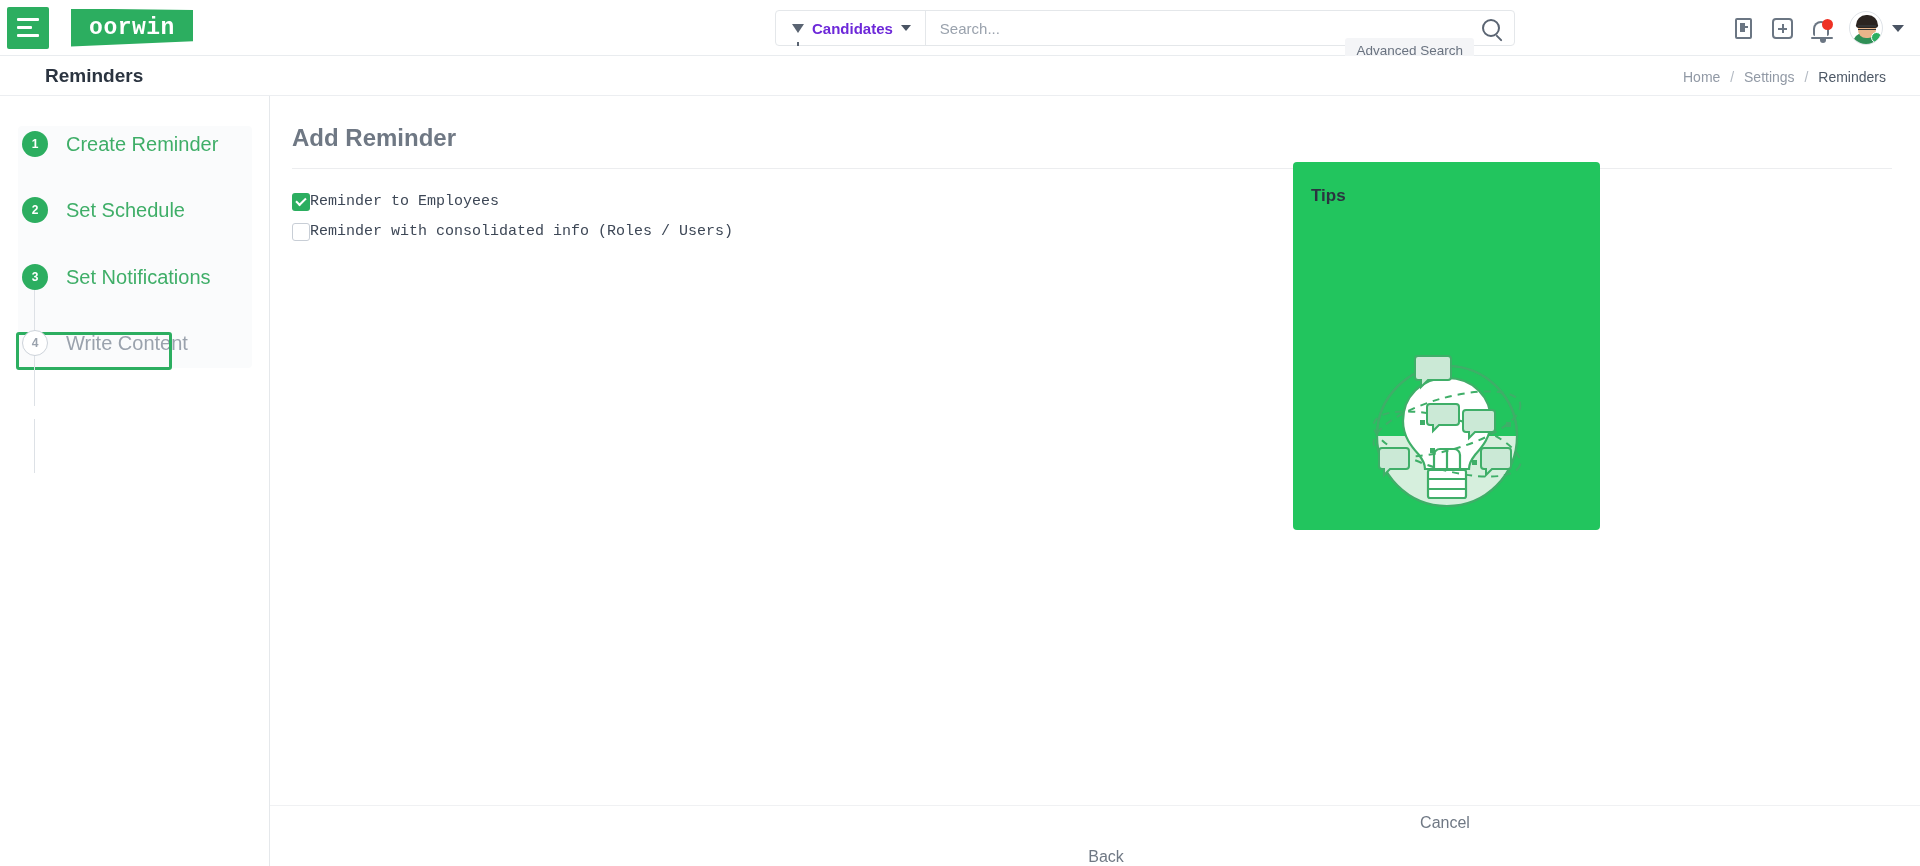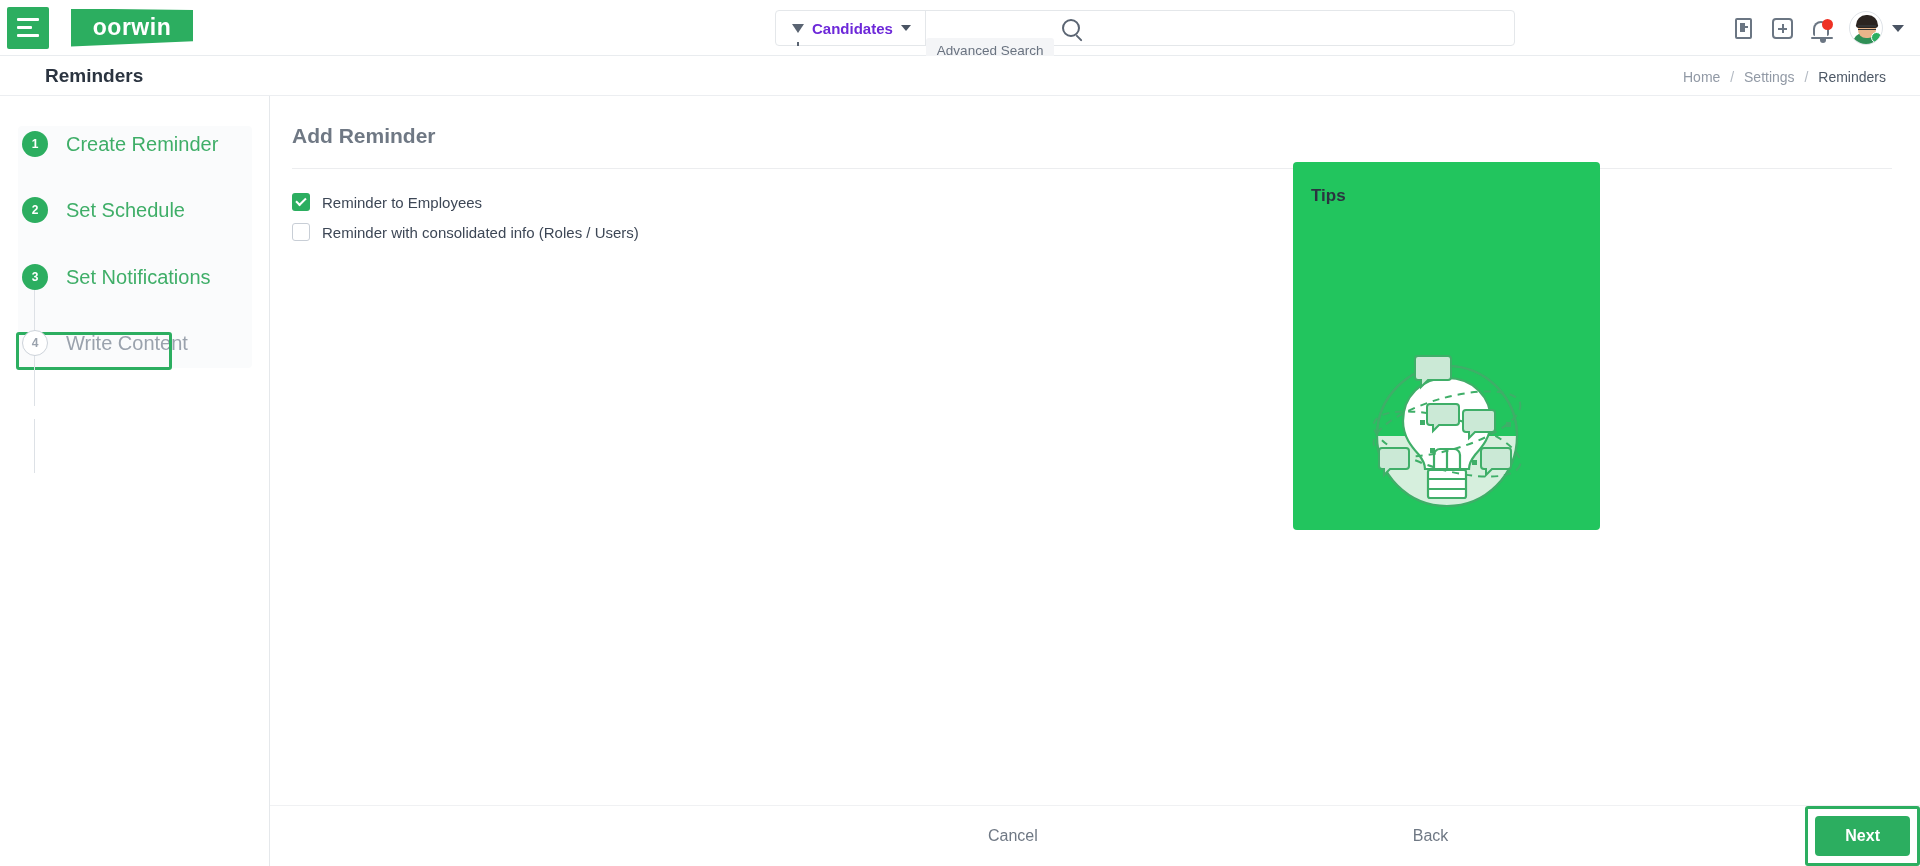--- a/index.html
+++ b/index.html
@@ -32,20 +32,21 @@
   .hamburger span:nth-child(2){ width: 15px; margin-right:7px; }
   .hamburger span:nth-child(3){ width: 22px; }
 
   .logo {
     margin-left: 22px;
     width: 122px; height: 38px;
     background: #2cae60;
     clip-path: polygon(0 0, 100% 4%, 100% 86%, 0 100%);
     display: flex; align-items: center; justify-content: center;
     cursor: pointer;
+    font-family: Liberation Mono, monospace;
   }
   .logo-text {
     color: #ffffff; font-size: 23px; font-weight: 700;
     letter-spacing: 0.5px;
   }
 
   
   .search-wrap {
     position: absolute; left: 775px; top: 10px;
     width: 740px; height: 36px;
@@ -232,30 +233,31 @@
     pointer-events: none;
   }
 
   
   .main {
     position:absolute; left:270px; top:96px;
     width: 1650px; height: 770px; background:#fff;
   }
   .main-title {
     position:absolute; left:22px; top:28px;
-    font-size: 21px; font-weight:600; color:#6f7884;
+    font-size: 24px; font-weight:600; color:#6f7884;
   }
   .main-divider {
     position:absolute; left:22px; top:72px;
     width: 1600px; height:1px; background:#ecedef;
   }
   .checkbox-row {
     position:absolute; left:22px;
-    display:flex; align-items:flex-end; gap:12px;
+    display:flex; align-items:flex-start; 
     cursor: pointer;
+    font-family: Liberation Mono, monospace;
   }
   .cb-row-1 { top: 97px; }
   .cb-row-2 { top: 127px; }
   .cbox {
     width: 18px; height: 18px; border-radius:3px; flex-shrink:0;
     display:flex; align-items:center; justify-content:center;
   }
   .cbox.checked { background:#2cae60; }
   .cbox.unchecked { background:#fff; border:1.5px solid #c8ced6; }
   .cbox .tick {
@@ -291,21 +293,21 @@
   }
 
   
   .footer-divider {
     position:absolute; left:270px; top:805px;
     width: 1650px; height:1px; background:#f0f1f3;
   }
   .footer {
     position:absolute; left:270px; top:806px;
     width: 1650px; height: 60px; background:#fff;
-    display:flex; align-items:center; justify-content:space-between; gap:0;
+    display:flex; align-items:center; justify-content:space-between; gap:0;flex-direction:column;
   }
   .btn-text {
     font-size: 16px; color:#6f7884; cursor:pointer;
     background:none; border:none; font-family:"Liberation Sans", sans-serif;
     padding: 8px 18px;
   }
   .btn-cancel { margin-left: 700px; }
   .btn-back { margin-left: 22px; }
   .next-wrap {
     margin-left: 22px; padding: 7px;
@@ -331,20 +333,21 @@
   <div class="logo">
     <span class="logo-text">oorwin</span>
   </div>
 
   <div class="search-wrap">
     <div class="entity-select">
       <span class="funnel"></span>
       <span class="entity-label">Candidates</span>
       <span class="caret-down"></span>
     </div>
+    <input class="search-input" type="text" placeholder="Search..." style="">
     <div class="adv-search">Advanced Search</div>
     <div class="mag"></div>
   </div>
 
   <div class="icon-cluster">
     <div class="hicon">
       <div class="doc-icon"></div>
     </div>
     <div class="hicon">
       <div class="plus-icon"></div>

